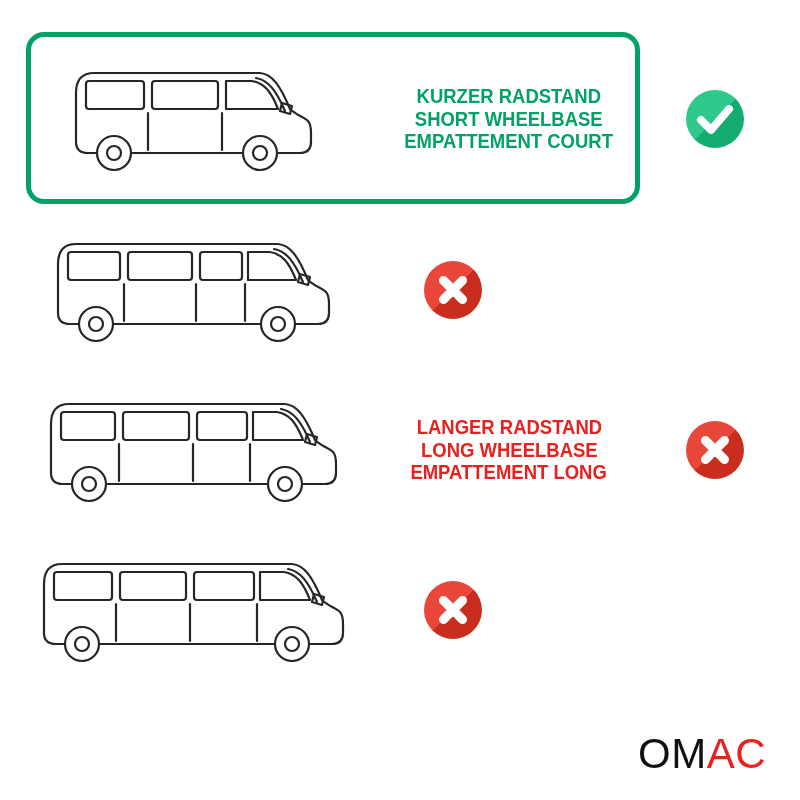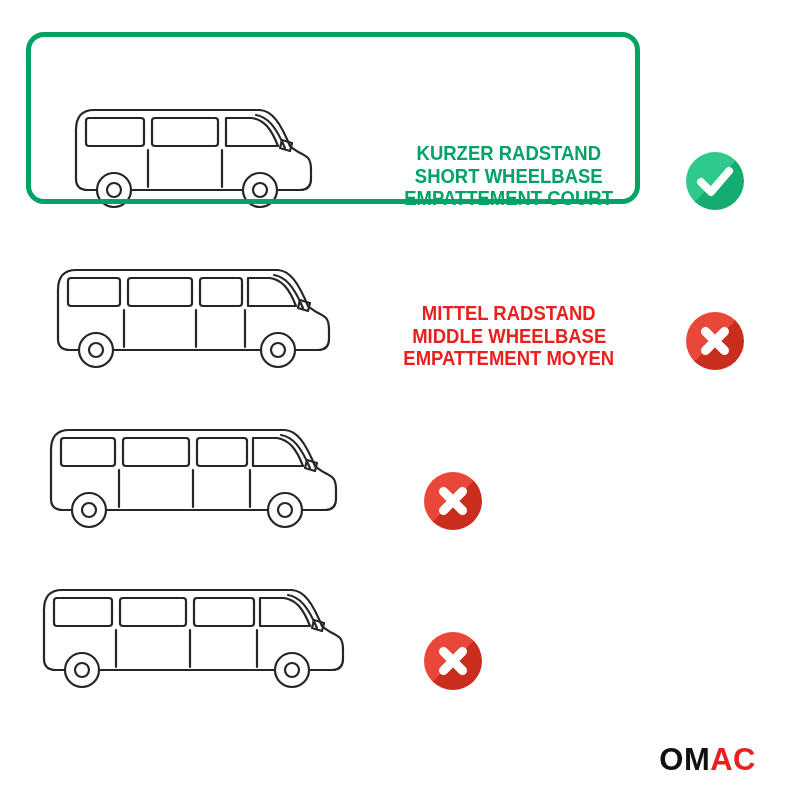--- a/index.html
+++ b/index.html
@@ -18,21 +18,21 @@
     background:#ffffff;
     font-family:"Liberation Sans", sans-serif;
     position:relative;
     overflow:hidden;
   }
   .page{ position:absolute; inset:0; }
   .rows{ padding-top:28px; }
   .row{
     position:relative;
     display:flex;
-    align-items:flex-end;
+    align-items:center;
     height:160px;
   }
   .row.first{ height:182px; }
   .frame{
     position:absolute;
     left:26px; top:4px;
     width:614px; height:172px;
     border:5px solid var(--frame-green);
     border-radius:18px;
     pointer-events:none;
@@ -59,23 +59,23 @@
   }
   .row.first .line{ color:var(--text-green); }
   .icon-col{
     width:150px;
     display:flex; justify-content:center; align-items:center;
     position:relative; z-index:1;
   }
   .badge{ width:58px; height:58px; }
   .logo{
     position:absolute;
-    right:44px; bottom:22px;
-    font-size:31px;
-    font-weight:700;
+    right:34px; bottom:22px;
+    font-size:42px;
+    font-weight:400;
     letter-spacing:0.5px;
     color:#111111;
   }
   .logo .logo-red{ color:var(--text-red); }
 </style>
 </head>
 <body>
 
 <div class="page">
   <div class="rows">
@@ -133,25 +133,20 @@
               <line x1="82" y1="48" x2="82" y2="85" fill="none" stroke="#262626" stroke-width="2.2" stroke-linecap="round" stroke-linejoin="round"></line>
               <line x1="154" y1="48" x2="154" y2="85" fill="none" stroke="#262626" stroke-width="2.2" stroke-linecap="round" stroke-linejoin="round"></line>
               <line x1="203" y1="48" x2="203" y2="85" fill="none" stroke="#262626" stroke-width="2.2" stroke-linecap="round" stroke-linejoin="round"></line>
               <circle cx="54" cy="88" r="17" fill="#ffffff" stroke="#262626" stroke-width="2.2"></circle>
               <circle cx="54" cy="88" r="7" fill="none" stroke="#262626" stroke-width="2.2"></circle>
               <circle cx="236" cy="88" r="17" fill="#ffffff" stroke="#262626" stroke-width="2.2"></circle>
               <circle cx="236" cy="88" r="7" fill="none" stroke="#262626" stroke-width="2.2"></circle>
             </svg>
           </div>
       </div>
-      <div class="text-col">
-        <div class="line">MITTEL RADSTAND</div>
-        <div class="line">MIDDLE WHEELBASE</div>
-        <div class="line">EMPATTEMENT MOYEN</div>
-      </div>
       <div class="icon-col">
         <svg class="badge" viewBox="0 0 58 58">
           <defs>
             <linearGradient id="g-x1" x1="0" y1="0" x2="1" y2="1">
               <stop offset="0.5" style="stop-color:var(--cross-light)"></stop>
               <stop offset="0.5" style="stop-color:var(--cross-dark)"></stop>
             </linearGradient>
           </defs>
           <circle cx="29" cy="29" r="29" fill="url(#g-x1)"></circle>
           <path d="M19.5 19.5 L38.5 38.5 M38.5 19.5 L19.5 38.5" fill="none" stroke="#ffffff" stroke-width="9" stroke-linecap="round" stroke-linejoin="round"></path>
@@ -173,20 +168,25 @@
               <line x1="84" y1="48" x2="84" y2="85" fill="none" stroke="#262626" stroke-width="2.2" stroke-linecap="round" stroke-linejoin="round"></line>
               <line x1="158" y1="48" x2="158" y2="85" fill="none" stroke="#262626" stroke-width="2.2" stroke-linecap="round" stroke-linejoin="round"></line>
               <line x1="215" y1="48" x2="215" y2="85" fill="none" stroke="#262626" stroke-width="2.2" stroke-linecap="round" stroke-linejoin="round"></line>
               <circle cx="54" cy="88" r="17" fill="#ffffff" stroke="#262626" stroke-width="2.2"></circle>
               <circle cx="54" cy="88" r="7" fill="none" stroke="#262626" stroke-width="2.2"></circle>
               <circle cx="250" cy="88" r="17" fill="#ffffff" stroke="#262626" stroke-width="2.2"></circle>
               <circle cx="250" cy="88" r="7" fill="none" stroke="#262626" stroke-width="2.2"></circle>
             </svg>
           </div>
       </div>
+      <div class="text-col">
+        <div class="line">LANGER RADSTAND</div>
+        <div class="line">LONG WHEELBASE</div>
+        <div class="line">EMPATTEMENT LONG</div>
+      </div>
       <div class="icon-col">
         <svg class="badge" viewBox="0 0 58 58">
           <defs>
             <linearGradient id="g-x2" x1="0" y1="0" x2="1" y2="1">
               <stop offset="0.5" style="stop-color:var(--cross-light)"></stop>
               <stop offset="0.5" style="stop-color:var(--cross-dark)"></stop>
             </linearGradient>
           </defs>
           <circle cx="29" cy="29" r="29" fill="url(#g-x2)"></circle>
           <path d="M19.5 19.5 L38.5 38.5 M38.5 19.5 L19.5 38.5" fill="none" stroke="#ffffff" stroke-width="9" stroke-linecap="round" stroke-linejoin="round"></path>

